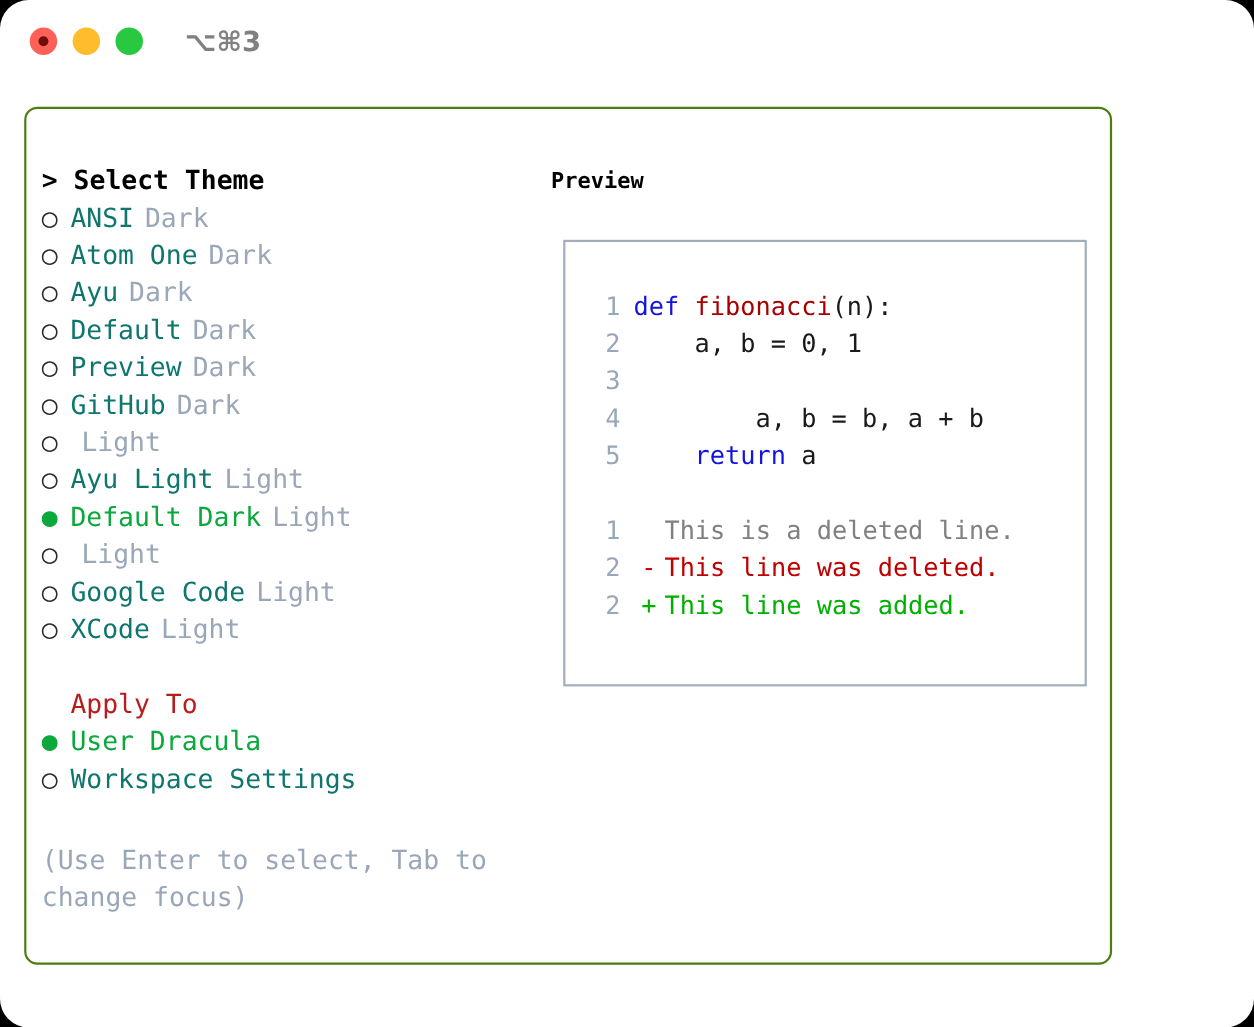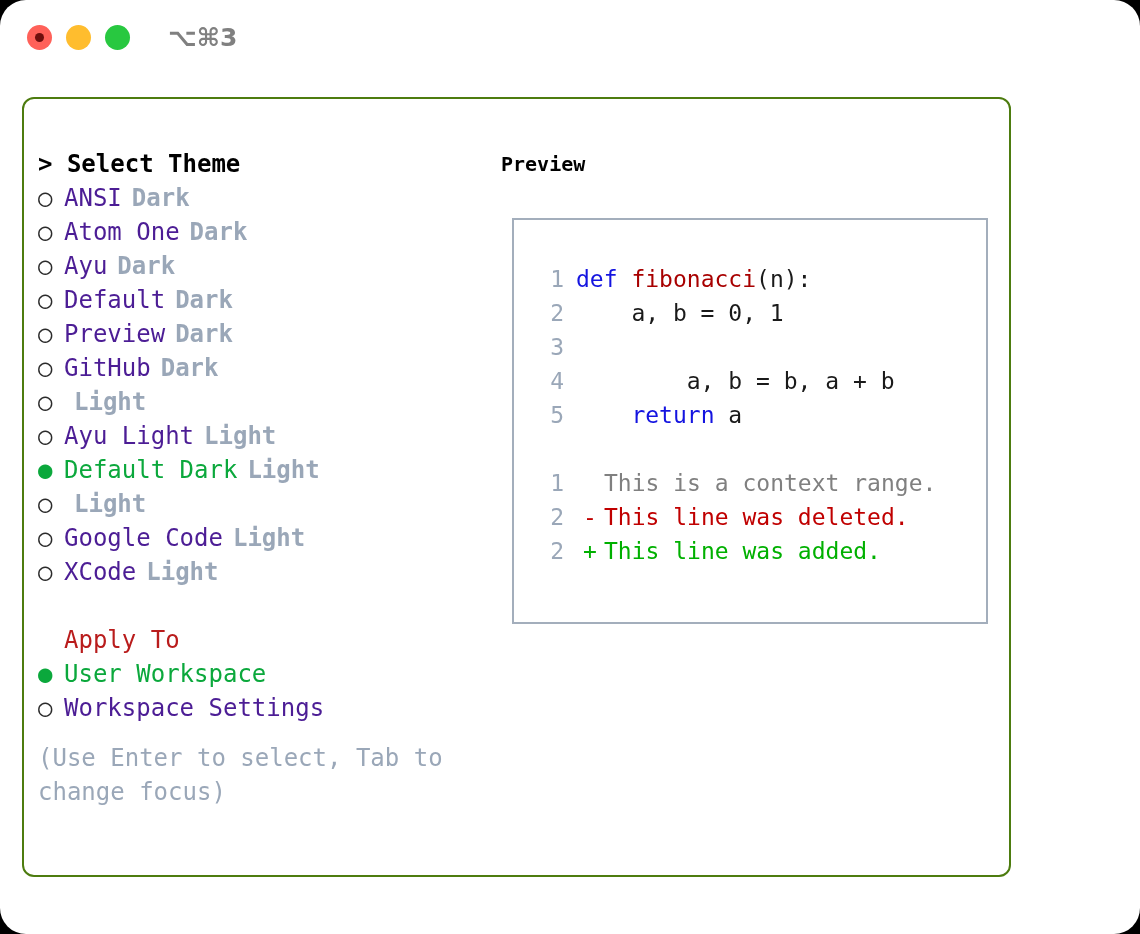--- a/index.html
+++ b/index.html
@@ -112,40 +112,39 @@
     color: #2b2b2b;
   }
   .opt-marker {
     display: inline-block;
     width: 26px;
     flex: 0 0 26px;
     font-size: 24px;
     color: #2b2b2b;
   }
   .opt-row.selected .opt-marker { color: #0ba83c; }
-  .opt-label { color: #4c1d95; }
+  .opt-label { color: #0f766e; }
   .opt-row.selected .opt-label { color: #0ba83c; }
   .opt-cat {
     color: #9aa7b8;
     margin-left: 10px;
-    font-weight: bold;
   }
 
   .section-gap { height: 34px; }
 
   .apply-head {
     font-size: 24px;
     color: #b91c1c;
     line-height: 34px;
     padding-left: 26px;
     white-space: pre;
   }
 
   .hint {
-    margin-top: 16px;
+    margin-top: 40px;
     font-size: 24px;
     line-height: 34px;
     color: #9aa7b8;
     width: 420px;
     white-space: normal;
   }
 
   
   .right-col {
     position: absolute;
@@ -234,41 +233,41 @@
             <div class="opt-row"><span class="opt-marker">○</span><span class="opt-cat">Light</span></div>
             <div class="opt-row"><span class="opt-marker">○</span><span class="opt-label">Google Code</span><span class="opt-cat">Light</span></div>
             <div class="opt-row"><span class="opt-marker">○</span><span class="opt-label">XCode</span><span class="opt-cat">Light</span></div>
           </div>
 
         <div class="section-gap"></div>
 
         <div class="apply-head">Apply To</div>
 
         <div id="apply-items">
-            <div class="opt-row selected"><span class="opt-marker">●</span><span class="opt-label">User Workspace</span></div>
+            <div class="opt-row selected"><span class="opt-marker">●</span><span class="opt-label">User Dracula</span></div>
             <div class="opt-row"><span class="opt-marker">○</span><span class="opt-label">Workspace Settings</span></div>
           </div>
 
         <div class="hint">(Use Enter to select, Tab to change focus)</div>
       </div>
 
       <div class="right-col">
         <div class="preview-head">Preview</div>
 
         <div class="preview-box">
           <div id="code-block">
               <div class="code-line"><span class="ln">1</span><span class="code-text"><span class="kw">def</span><span class="plain"> </span><span class="fn">fibonacci</span><span class="plain">(n):</span></span></div>
               <div class="code-line"><span class="ln">2</span><span class="code-text"><span class="plain">    a, b = 0, 1</span></span></div>
               <div class="code-line"><span class="ln">3</span></div>
               <div class="code-line"><span class="ln">4</span><span class="code-text"><span class="plain">        a, b = b, a + b</span></span></div>
               <div class="code-line"><span class="ln">5</span><span class="code-text"><span class="plain">    </span><span class="kw">return</span><span class="plain"> a</span></span></div>
             </div>
           <div class="blank-line"></div>
           <div id="diff-block">
-              <div class="code-line"><span class="ln">1</span><span class="diff-mark diff-ctx"> </span><span class="diff-ctx">This is a context range.</span></div>
+              <div class="code-line"><span class="ln">1</span><span class="diff-mark diff-ctx"> </span><span class="diff-ctx">This is a deleted line.</span></div>
               <div class="code-line"><span class="ln">2</span><span class="diff-mark diff-del">-</span><span class="diff-del">This line was deleted.</span></div>
               <div class="code-line"><span class="ln">2</span><span class="diff-mark diff-add">+</span><span class="diff-add">This line was added.</span></div>
             </div>
         </div>
       </div>
 
     </div>
   </div>
 </div>
 

